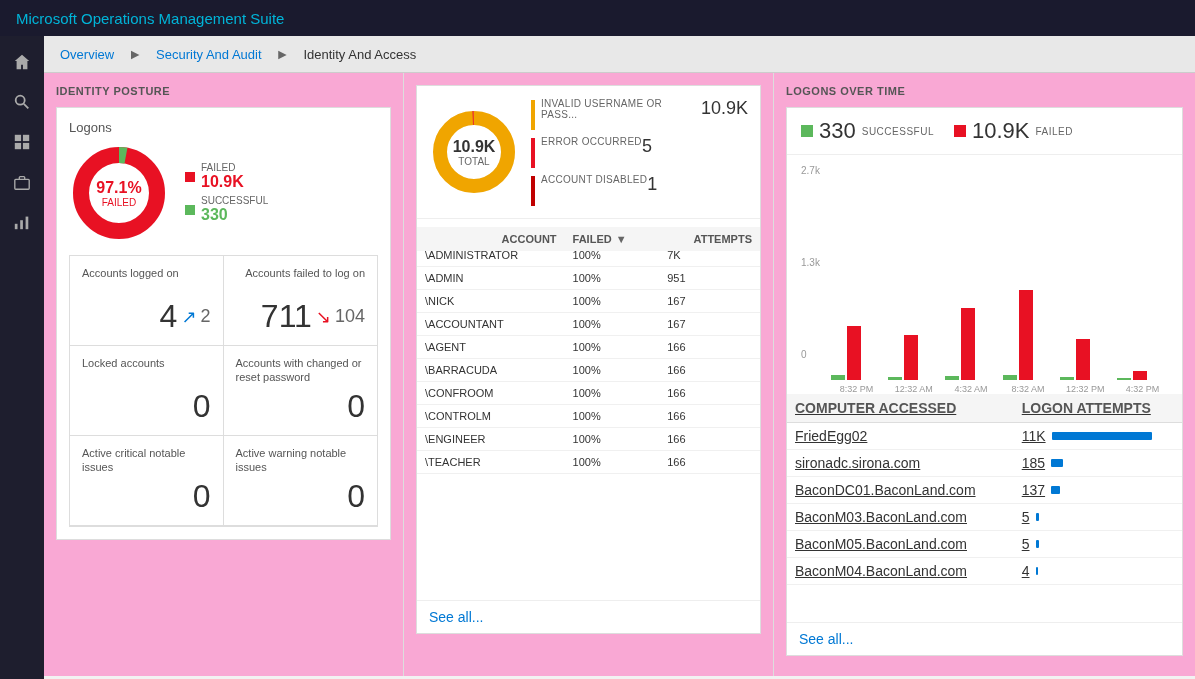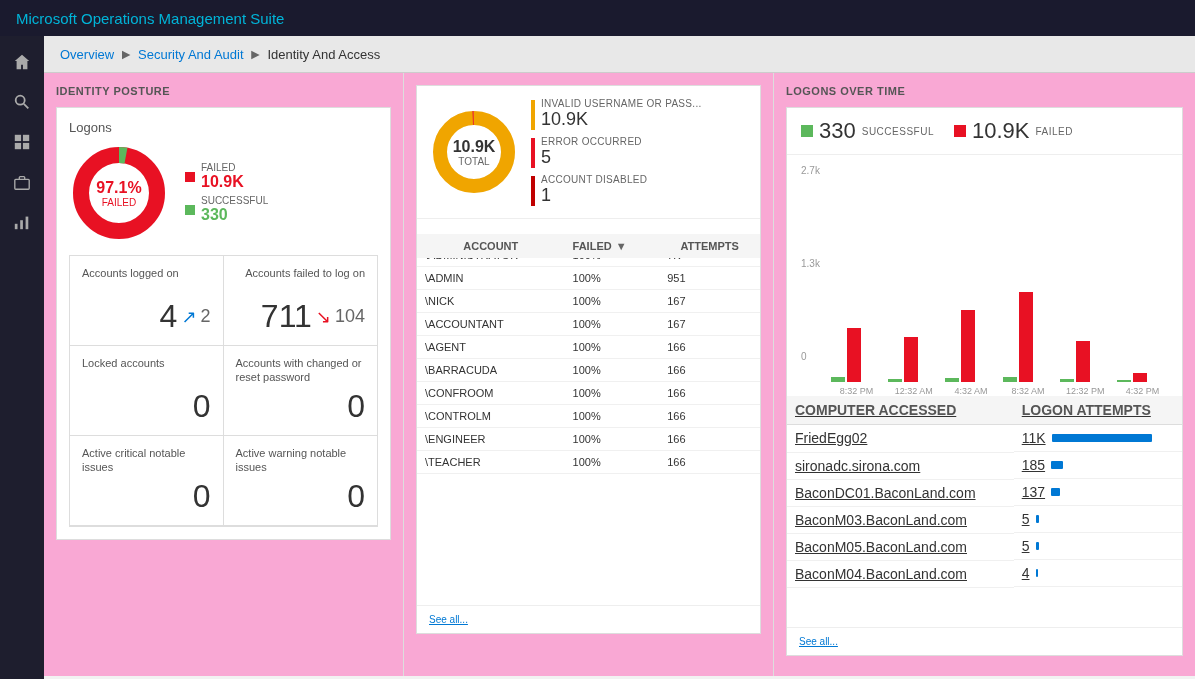--- a/index.html
+++ b/index.html
@@ -12,21 +12,21 @@
     
     .layout { display: flex; height: calc(679px - 36px); }
     .left-nav { width: 44px; background: #1e1e2e; display: flex; flex-direction: column; align-items: center; padding-top: 8px; gap: 4px; }
     .nav-icon { width: 36px; height: 36px; display: flex; align-items: center; justify-content: center; color: #aaa; cursor: pointer; border-radius: 2px; }
     .nav-icon svg { width: 18px; height: 18px; }
 
     
     .main { flex: 1; overflow: hidden; background: #f2f2f2; }
 
     
-    .breadcrumb { background: #e8e8e8; padding: 10px 16px; display: flex; align-items: flex-end; gap: 5px; border-bottom: 1px solid #ccc; }
+    .breadcrumb { background: #e8e8e8; padding: 10px 16px; display: flex; align-items: flex-end; gap: 14px; border-bottom: 1px solid #ccc; }
     .breadcrumb-item { color: #0078d4; font-size: 13px; cursor: pointer; }
     .breadcrumb-item:last-child { color: #333; cursor: default; }
     .breadcrumb-sep { color: #666; font-size: 14px; }
 
     
     .content { display: flex; gap: 0; height: calc(100% - 40px); overflow: hidden; }
 
     
     .panel { padding: 12px; background: #f9a8d4; }
     .panel-title { font-size: 11px; font-weight: 600; color: #555; letter-spacing: 0.5px; margin-bottom: 10px; text-transform: uppercase; }
@@ -65,32 +65,32 @@
     .failed-inner { background: #fff; border: 1px solid #ddd; height: calc(100% - 30px); overflow: hidden; display: flex; flex-direction: column; }
 
     
     .failed-top { display: flex; align-items: center; gap: 12px; padding: 12px; border-bottom: 1px solid #eee; }
     .donut-yellow-val { font-size: 16px; font-weight: 600; color: #333; }
     .donut-yellow-sub { font-size: 10px; color: #666; }
 
     .failed-legend { display: flex; flex-direction: column; gap: 6px; font-size: 11px; }
     .failed-leg-item { display: flex; align-items: flex-start; gap: 6px; }
     .failed-bar { width: 4px; height: 30px; flex-shrink: 0; margin-top: 2px; }
-    .failed-leg-content { display: flex; flex-direction: column; }
+    .failed-leg-content { display: flex; flex-direction: row; }
     .failed-leg-label { color: #666; font-size: 10px; text-transform: uppercase; letter-spacing: 0.3px; }
     .failed-leg-value { font-size: 18px; font-weight: 300; color: #333; }
 
     
     .failed-table { flex: 1; overflow-y: auto; }
     .failed-table table { width: 100%; border-collapse: collapse; font-size: 11px; }
-    .failed-table th { background: #f5f5f5; padding: 6px 8px; text-align: center; font-weight: 600; color: #555; border-bottom: 1px solid #ddd; position: sticky; top: 15px; }
+    .failed-table th { background: #f5f5f5; padding: 6px 8px; text-align: right; font-weight: 600; color: #555; border-bottom: 1px solid #ddd; position: sticky; top: 8px; }
     .failed-table td { padding: 5px 8px; border-bottom: 1px solid #f0f0f0; color: #333; }
     .th-failed { display: flex; align-items: center; gap: 4px; }
     .sort-arrow { color: #666; }
-    .see-all { padding: 8px 12px; color: #0078d4; font-size: 10px; cursor: pointer; border-top: 1px solid #eee; text-decoration: underline; }
+    .see-all { padding: 8px 12px; color: #0078d4; font-size: 14px; cursor: pointer; border-top: 1px solid #eee; }
 
     
     .logons-panel { flex: 1; overflow: hidden; }
     .logons-inner { background: #fff; border: 1px solid #ddd; height: calc(100% - 30px); overflow: hidden; display: flex; flex-direction: column; }
     .logons-header { display: flex; align-items: center; gap: 20px; padding: 10px 14px; border-bottom: 1px solid #eee; }
     .logons-stat { display: flex; align-items: center; gap: 6px; }
     .logons-stat-color { width: 12px; height: 12px; display: inline-block; }
     .logons-stat-val { font-size: 22px; font-weight: 300; }
     .logons-stat-label { font-size: 10px; color: #666; text-transform: uppercase; letter-spacing: 0.5px; }
 

